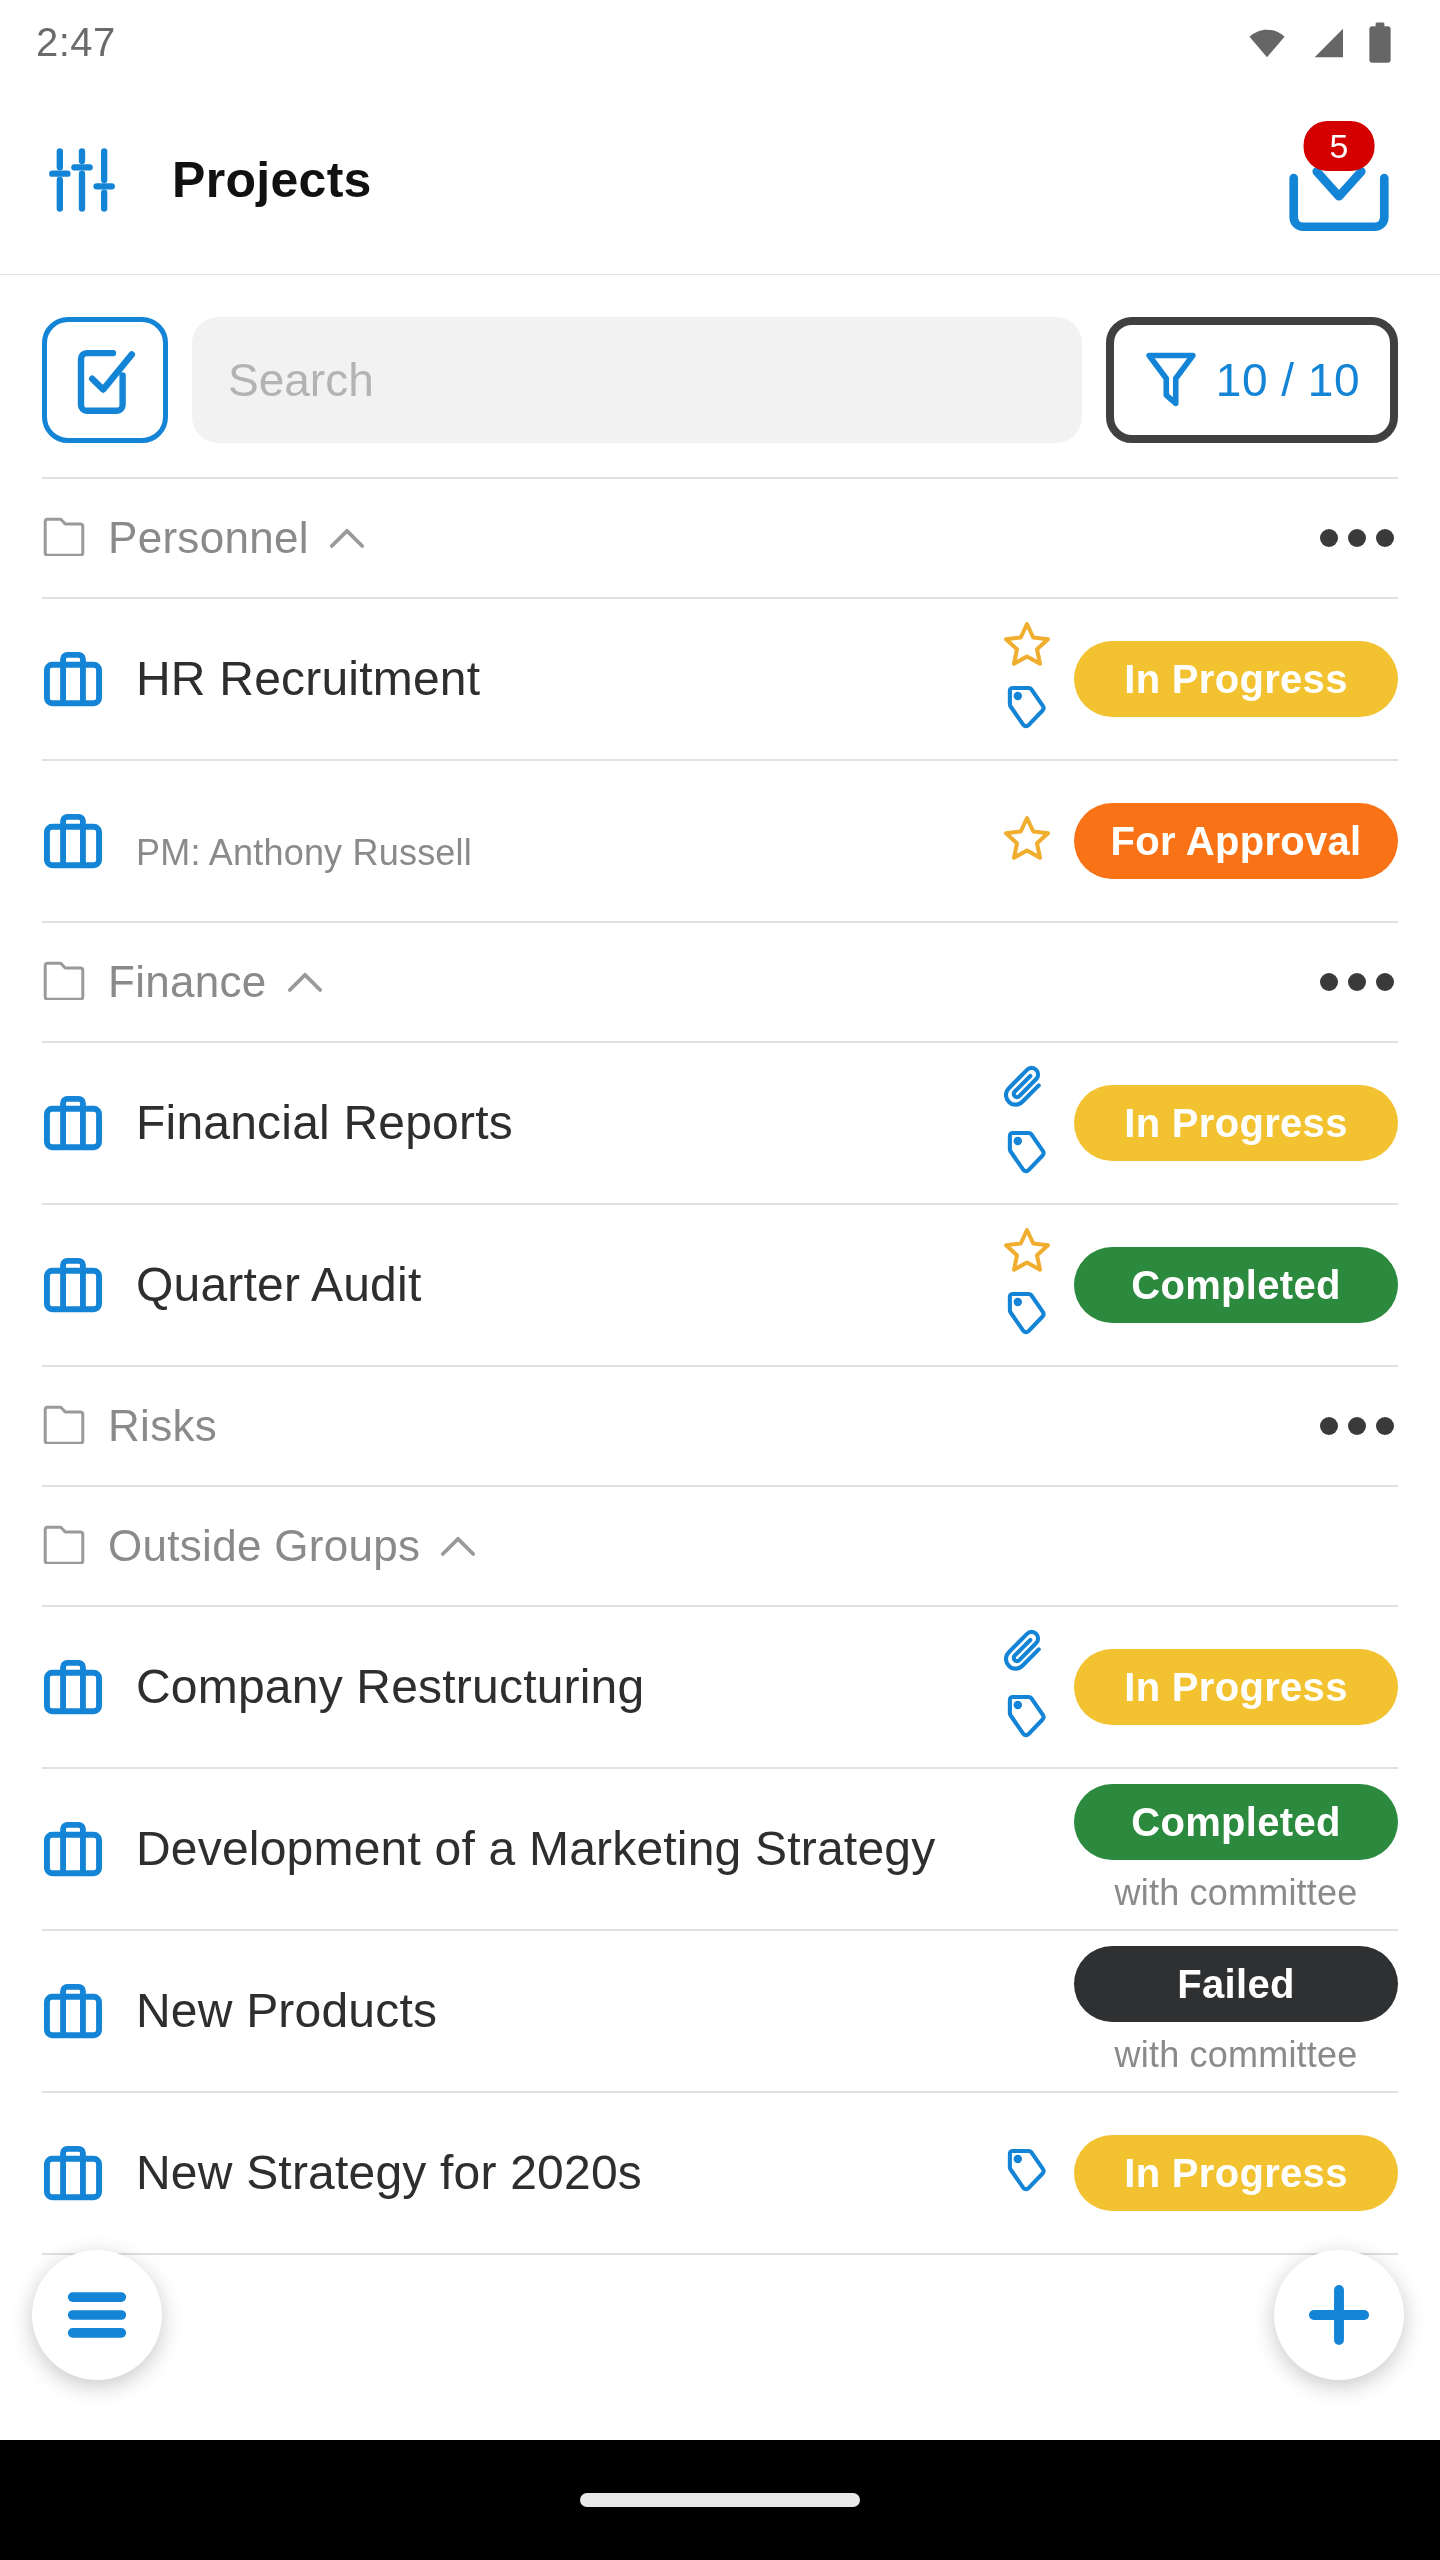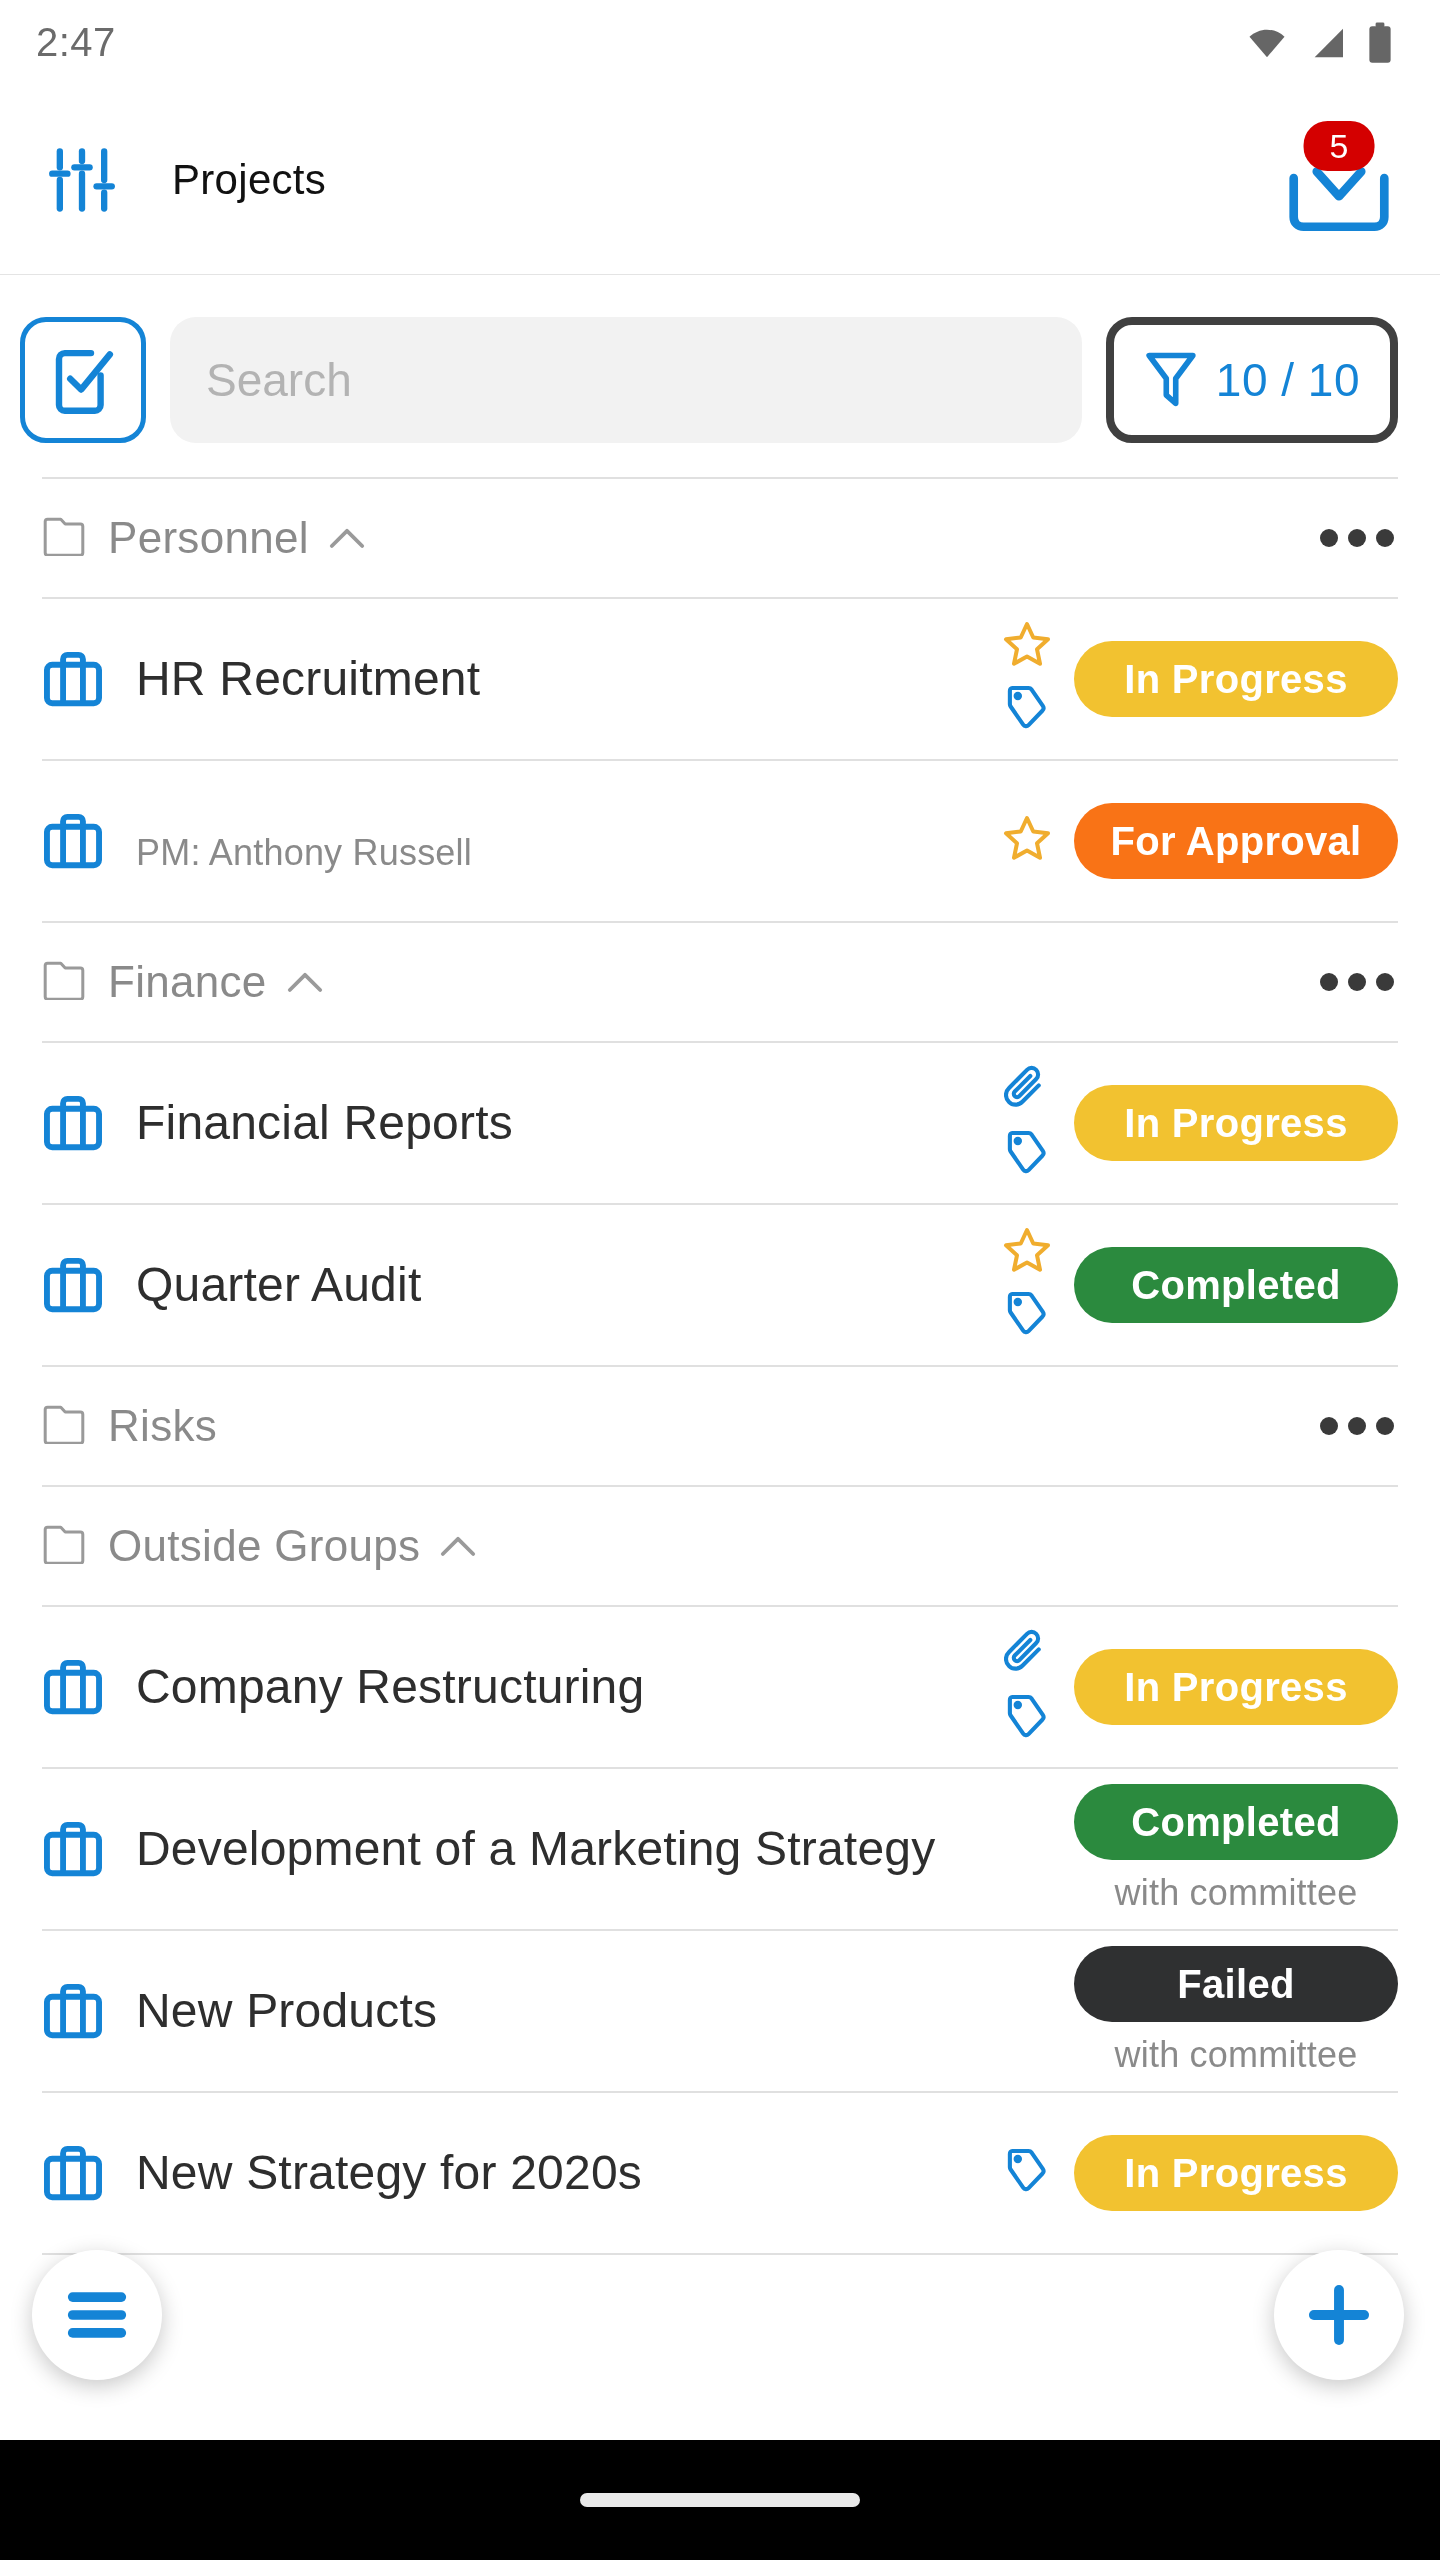--- a/index.html
+++ b/index.html
@@ -20,31 +20,31 @@
   .status-icons { display:flex; align-items:center; gap:16px; }
   .ico-gray { fill:#666666; }
 
   
   .appbar {
     height:190px; flex:0 0 190px; display:flex; align-items:center;
     padding:0 46px 0 36px; background:#fff; border-bottom:1px solid #e4e4e4;
   }
   .appbar-left { display:flex; align-items:center; }
   .sliders-btn { width:92px; height:92px; display:flex; align-items:center; justify-content:center; }
-  .appbar-title { font-size:42px; color:#111; margin-left:44px; font-weight:400; letter-spacing:0.3px; }
+  .appbar-title { font-size:50px; color:#111; margin-left:44px; font-weight:700; letter-spacing:0.3px; }
   .appbar-spacer { flex:1; }
   .inbox-wrap { position:relative; width:110px; height:110px; display:flex; align-items:flex-end; justify-content:center; }
   .badge {
     position:absolute; top:-4px; left:50%; transform:translateX(-50%);
     background:#d40000; color:#fff; font-size:34px; line-height:1;
     padding:8px 26px; border-radius:24px; font-weight:500;
   }
 
   
-  .toolbar { padding:42px 42px 34px 20px; display:flex; align-items:center; gap:24px; background:#fff; }
+  .toolbar { padding:42px 42px 34px 42px; display:flex; align-items:center; gap:24px; background:#fff; }
   .select-btn {
     width:126px; height:126px; flex:0 0 126px; border:5px solid #1484d6;
     border-radius:26px; display:flex; align-items:center; justify-content:center; background:#fff;
   }
   .search-box {
     flex:1; height:126px; background:#f2f2f2; border-radius:26px;
     display:flex; align-items:center; padding:0 36px;
   }
   .search-placeholder { font-size:46px; color:#b3b3b3; }
   .filter-btn {

